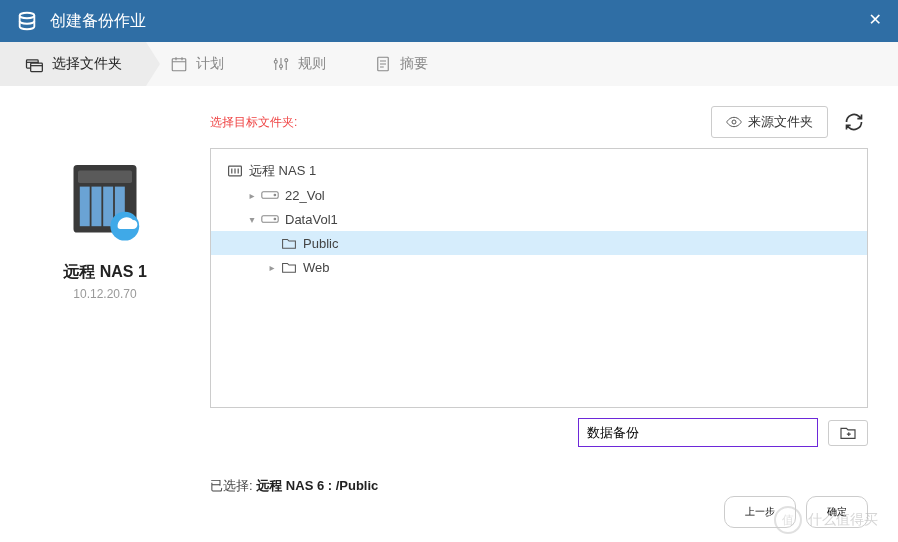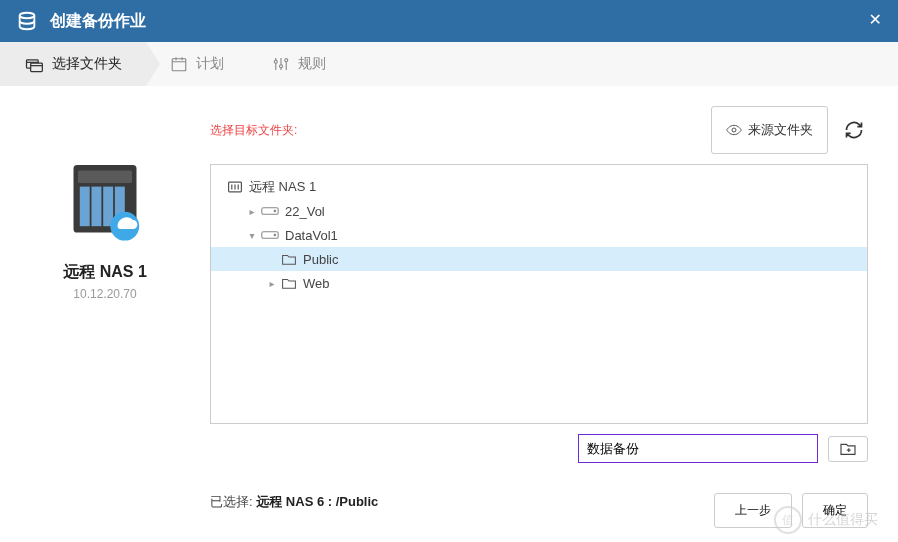--- a/index.html
+++ b/index.html
@@ -1,59 +1,59 @@
 <!DOCTYPE html>
 <html><head>
 <meta charset="utf-8">
 <style>
 * { margin: 0; padding: 0; box-sizing: border-box; font-family: "Microsoft YaHei", Arial, sans-serif; }
 body { width: 898px; height: 542px; background: #fff; overflow: hidden; position: relative; }
 
 .titlebar { height: 42px; background: #2f6ea5; display: flex; align-items: center; padding: 0 16px; color: #fff; position: relative; }
 .titlebar .app-icon { margin-right: 12px; display: flex; align-items: center; }
-.titlebar .title { font-size: 16px; font-weight: bold; }
+.titlebar .title { font-size: 16px; font-weight: normal; }
 .titlebar .close { position: absolute; right: 16px; top: 10px; color: #fff; font-size: 16px; cursor: pointer; }
 
 .steps { height: 44px; background: #f7f7f7; display: flex; align-items: center; }
 .step { display: flex; align-items: center; padding: 0 24px; height: 100%; color: #888; font-size: 14px; position: relative; }
 .step.active { background: #ececec; color: #222; font-weight: 500; }
 .step.active::after { content: ""; position: absolute; right: -14px; top: 0; width: 0; height: 0; border-top: 22px solid transparent; border-bottom: 22px solid transparent; border-left: 14px solid #ececec; z-index: 1; }
 .step .step-icon { margin-right: 8px; display: flex; }
 
 .main { display: flex; padding: 20px 30px 0 30px; gap: 30px; }
 
 .left-pane { width: 150px; text-align: center; padding-top: 50px; }
 .nas-device { margin-bottom: 12px; display: inline-block; position: relative; }
 .nas-name { font-size: 16px; font-weight: bold; color: #222; margin-bottom: 4px; }
 .nas-ip { font-size: 12px; color: #999; }
 
 .right-pane { flex: 1; }
 .right-head { display: flex; align-items: center; margin-bottom: 10px; }
 .right-head .label { font-size: 12px; color: #ef4444; flex: 1; }
-.btn-outline { border: 1px solid #ccc; background: #fff; padding: 14px 14px; font-size: 13px; border-radius: 3px; cursor: pointer; display: flex; align-items: center; gap: 6px; color: #333; }
+.btn-outline { border: 1px solid #ccc; background: #fff; padding: 6px 14px; font-size: 13px; border-radius: 3px; cursor: pointer; display: flex; align-items: center; gap: 6px; color: #333; }
 .refresh-btn { margin-left: 12px; cursor: pointer; padding: 4px; font-size: 18px; }
 
 .tree-box { border: 1px solid #ccc; height: 260px; background: #fff; padding: 10px 0; overflow: auto; position: relative; }
 .tree-row { display: flex; align-items: center; height: 24px; font-size: 13px; color: #444; padding-right: 10px; }
 .tree-row.selected { background: #d6edfc; }
 .tree-toggle { width: 14px; text-align: center; color: #999; cursor: pointer; font-size: 10px; }
 .tree-icon { margin: 0 6px 0 2px; display: flex; }
 .pad1 { padding-left: 14px; }
 .pad2 { padding-left: 34px; }
 .pad3 { padding-left: 54px; }
 
 .path-row { display: flex; align-items: center; margin-top: 10px; gap: 10px; justify-content: flex-end; }
 .path-input { width: 240px; border: 1px solid #6d28d9; padding: 6px 8px; font-size: 13px; }
 .newfolder-btn { border: 1px solid #ccc; background: #fff; padding: 5px 10px; cursor: pointer; border-radius: 3px; }
 
 .selected-row { margin-top: 30px; font-size: 13px; color: #444; }
 .selected-row b { color: #222; }
 
 .footer { position: absolute; bottom: 14px; right: 30px; display: flex; gap: 10px; align-items: center; }
-.footer .btn { border: 1px solid #ccc; background: #fff; padding: 8px 20px; font-size: 12px; border-radius: 3px; cursor: pointer; }
+.footer .btn { border: 1px solid #ccc; background: #fff; padding: 8px 20px; font-size: 10px; border-radius: 10px; cursor: pointer; }
 
 .watermark { position: absolute; right: 20px; bottom: 8px; display: flex; align-items: center; color: #bbb; font-size: 14px; gap: 6px; opacity: 0.6; pointer-events: none; }
 .watermark .wm-circle { width: 28px; height: 28px; border: 2px solid #ccc; border-radius: 50%; display: flex; align-items: center; justify-content: center; font-size: 12px; color: #ccc; }
 
 svg { display: block; }
 </style>
 </head>
 <body>
 
 <div class="titlebar">
@@ -92,20 +92,29 @@
   <div class="step">
     <span class="step-icon">
       <svg width="18" height="18" viewBox="0 0 24 24" fill="none" stroke="#888" stroke-width="1.5">
           <path d="M5 4v16M12 4v16M19 4v16"></path>
           <circle cx="5" cy="9" r="2" fill="#f7f7f7"></circle>
           <circle cx="12" cy="15" r="2" fill="#f7f7f7"></circle>
           <circle cx="19" cy="7" r="2" fill="#f7f7f7"></circle>
         </svg>
     </span>
     <span>规则</span>
+  </div>
+  <div class="step">
+    <span class="step-icon">
+      <svg width="18" height="18" viewBox="0 0 24 24" fill="none" stroke="#888" stroke-width="1.5">
+          <rect x="5" y="3" width="14" height="18" rx="1"></rect>
+          <path d="M8 8h8M8 12h8M8 16h5"></path>
+        </svg>
+    </span>
+    <span>摘要</span>
   </div>
 </div>
 
 <div class="main">
   <div class="left-pane">
     <div class="nas-device">
       <svg width="90" height="90" viewBox="0 0 100 100">
         <rect x="15" y="10" width="70" height="75" rx="4" fill="#3a3a3a"></rect>
         <rect x="20" y="16" width="60" height="14" rx="2" fill="#5a5a5a"></rect>
         <rect x="22" y="34" width="11" height="44" fill="#6aa3d4"></rect>

